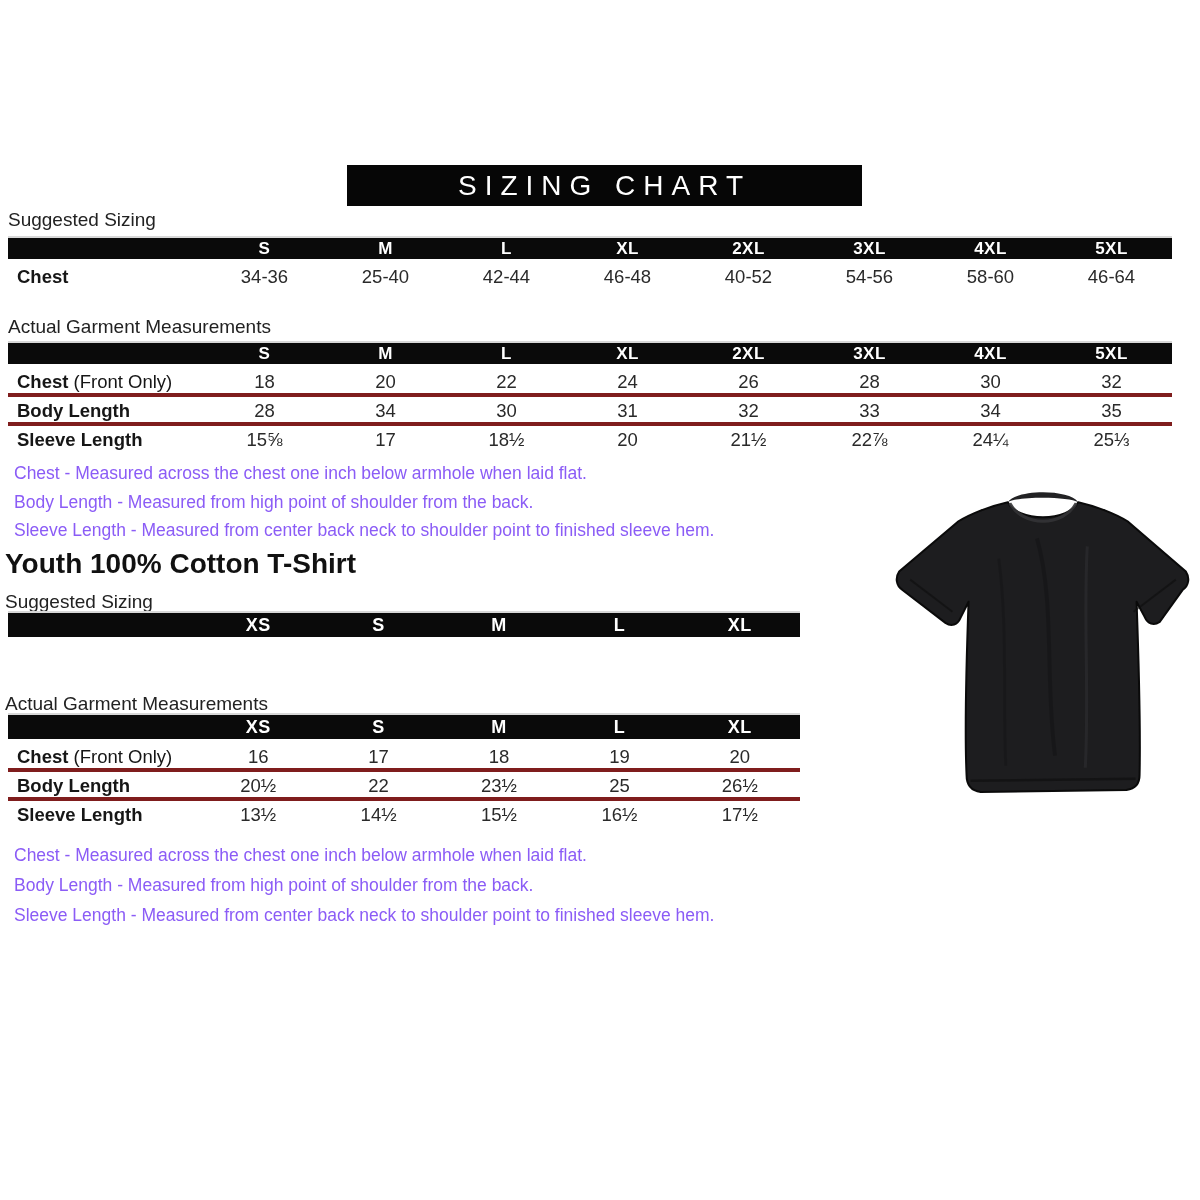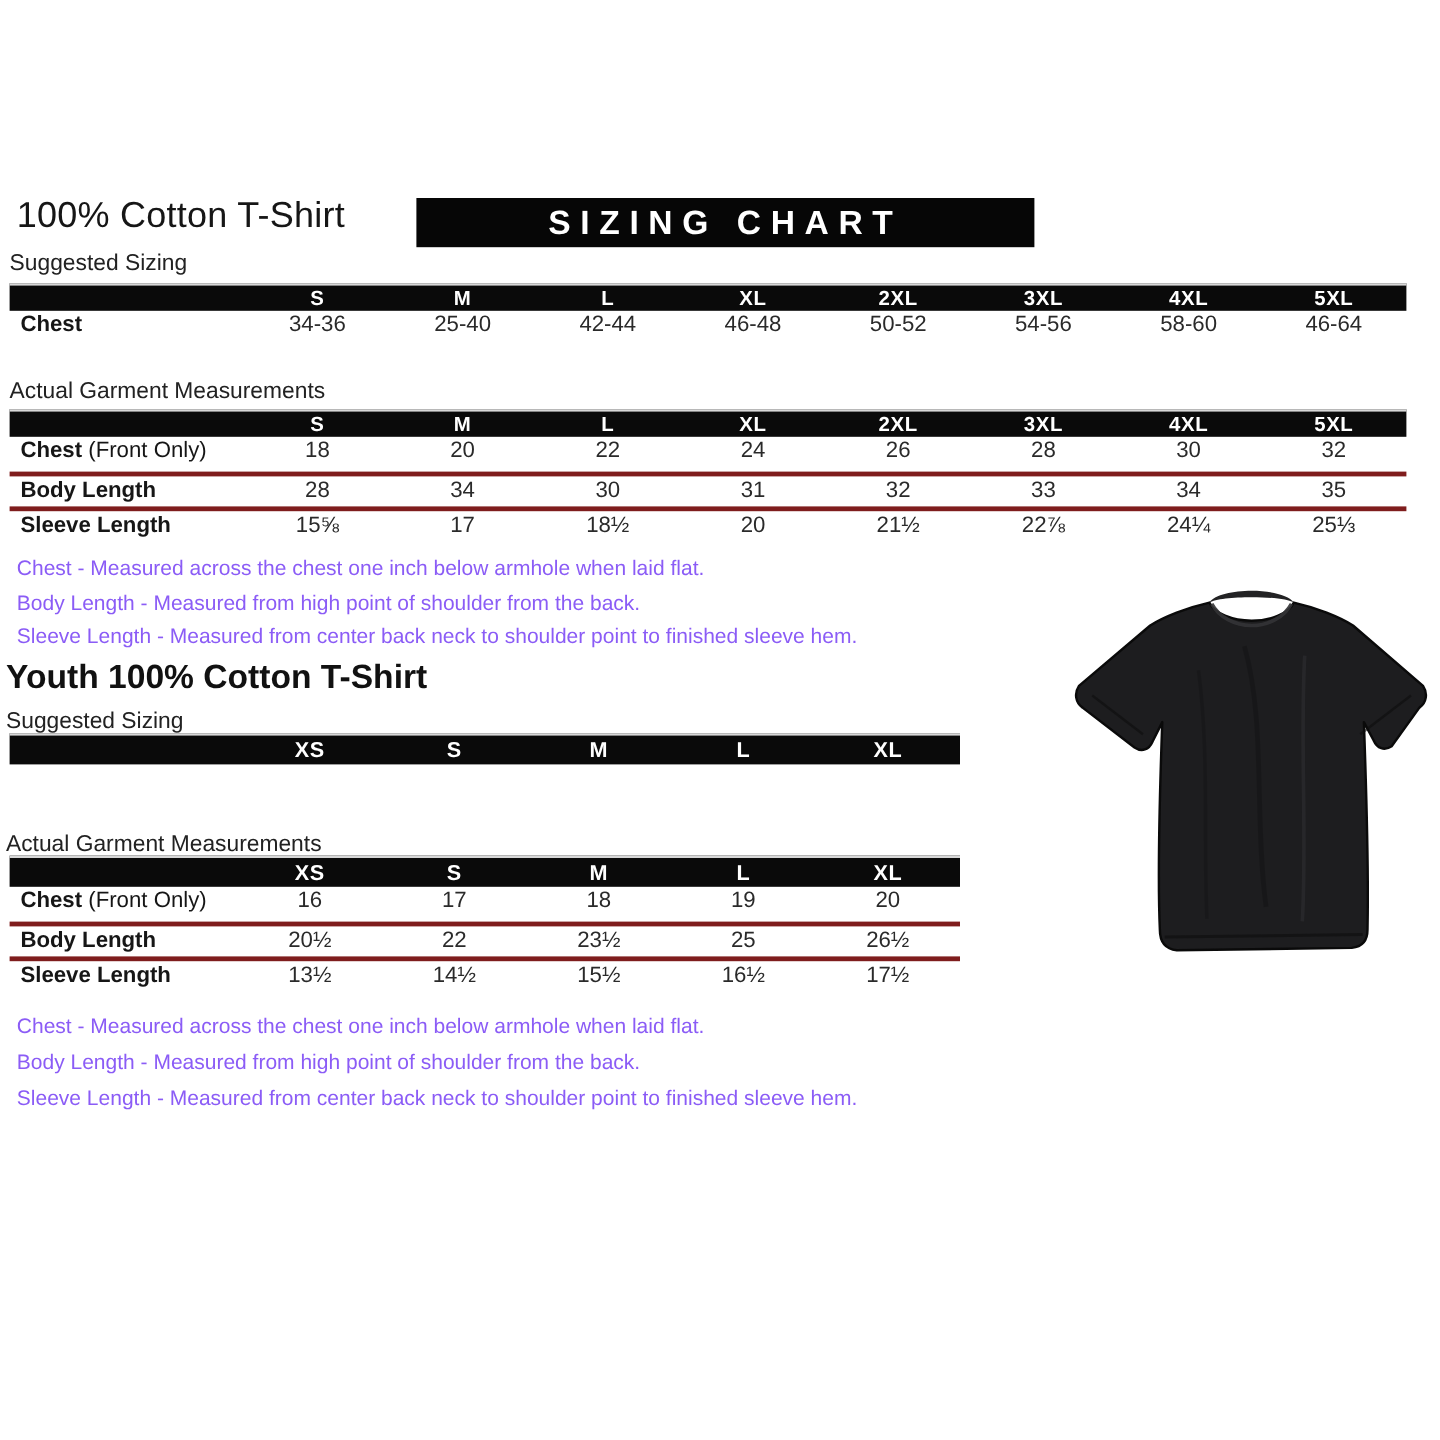--- a/index.html
+++ b/index.html
@@ -15,21 +15,21 @@
   .stage { position: absolute; inset: 0; }
 
   .adult-title {
     position: absolute; left: 14px; top: 163px;
     font-size: 30px; font-weight: 400; color: #161616;
     margin: 0; letter-spacing: 0.2px; white-space: nowrap;
   }
   .banner {
     position: absolute; left: 347px; top: 165px; width: 515px; height: 41px;
     background: #060606; color: #ffffff;
-    font-weight: 700; font-size: 28px; letter-spacing: 8px;
+    font-weight: 400; font-size: 28px; letter-spacing: 8px;
     display: flex; align-items: center; justify-content: center;
     white-space: nowrap;
   }
   .youth-title {
     position: absolute; left: 5px; top: 548px;
     font-size: 28px; font-weight: 700; color: #111111;
     margin: 0; white-space: nowrap;
   }
   .sec-label { position: absolute; font-size: 19px; color: #222222; white-space: nowrap; }
   .sug1 { left: 8px;  top: 209px; }
@@ -47,21 +47,21 @@
     display: flex; align-items: center;
     background: #0a0a0a;
     border-top: 2px solid #d8d8d8;
     height: 23px;
   }
   .youth .thead { height: 26px; align-items: center; }
   .hcell { color: #ffffff; font-weight: 700; font-size: 17px; letter-spacing: 0.5px; }
   .youth .hcell { font-size: 18px; }
   .col { flex: 1; text-align: center; }
   .trow {
-    display: flex; align-items: flex-start;
+    display: flex; align-items: flex-end;
     height: 29px; font-size: 18.5px; color: #2a2a2a;
   }
   .trow + .trow { border-top: 4px solid #7f1d1d; }
   .rowlabel {
     width: 196px; padding-left: 9px;
     font-weight: 700; color: #161616; font-size: 18.5px;
     text-align: left; white-space: nowrap;
   }
   .youth .rowlabel { width: 190px; }
   .lab-sfx { font-weight: 400; }
@@ -72,21 +72,20 @@
   .note-line { white-space: nowrap; }
 
   .tshirt { position: absolute; left: 886px; top: 476px; width: 312px; height: 332px; }
   .tshirt svg { width: 100%; height: 100%; display: block; }
 </style>
 </head>
 <body>
 
 <div class="stage">
 
-  <h1 class="adult-title">100% Cotton T-Shirt</h1>
   <div class="banner">SIZING CHART</div>
 
   <div class="sec-label sug1">Suggested Sizing</div>
   <div class="table t1">
       <div class="thead">
         <div class="rowlabel corner"></div>
         <div class="col hcell">S</div>
         <div class="col hcell">M</div>
         <div class="col hcell">L</div>
         <div class="col hcell">XL</div>
@@ -94,21 +93,21 @@
         <div class="col hcell">3XL</div>
         <div class="col hcell">4XL</div>
         <div class="col hcell">5XL</div>
       </div>
       <div class="trow">
         <div class="rowlabel"><span>Chest</span></div>
         <div class="col vcell">34-36</div>
         <div class="col vcell">25-40</div>
         <div class="col vcell">42-44</div>
         <div class="col vcell">46-48</div>
-        <div class="col vcell">50-52</div>
+        <div class="col vcell">40-52</div>
         <div class="col vcell">54-56</div>
         <div class="col vcell">58-60</div>
         <div class="col vcell">46-64</div>
       </div>
     </div>
 
   <div class="sec-label acg1">Actual Garment Measurements</div>
   <div class="table t2">
       <div class="thead">
         <div class="rowlabel corner"></div>

